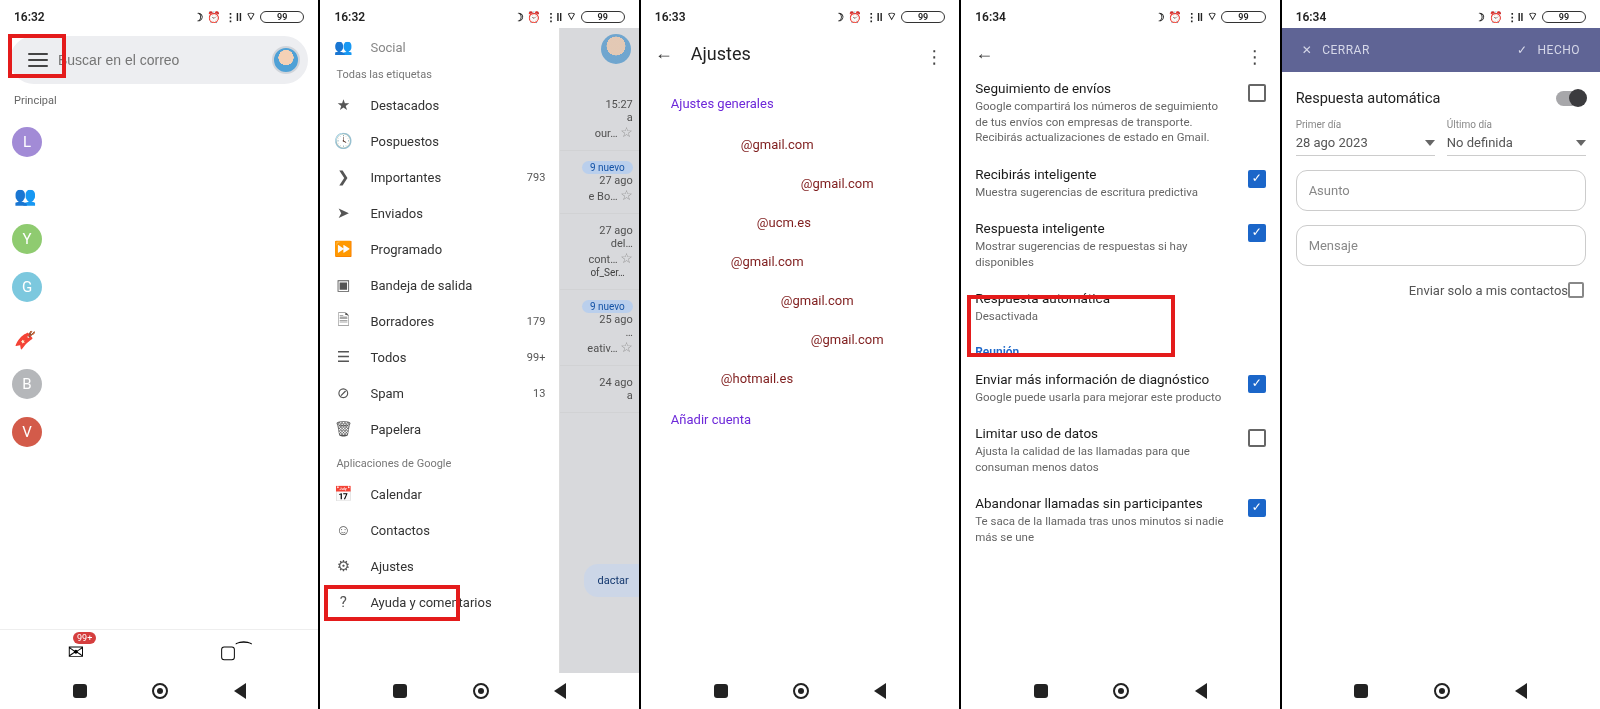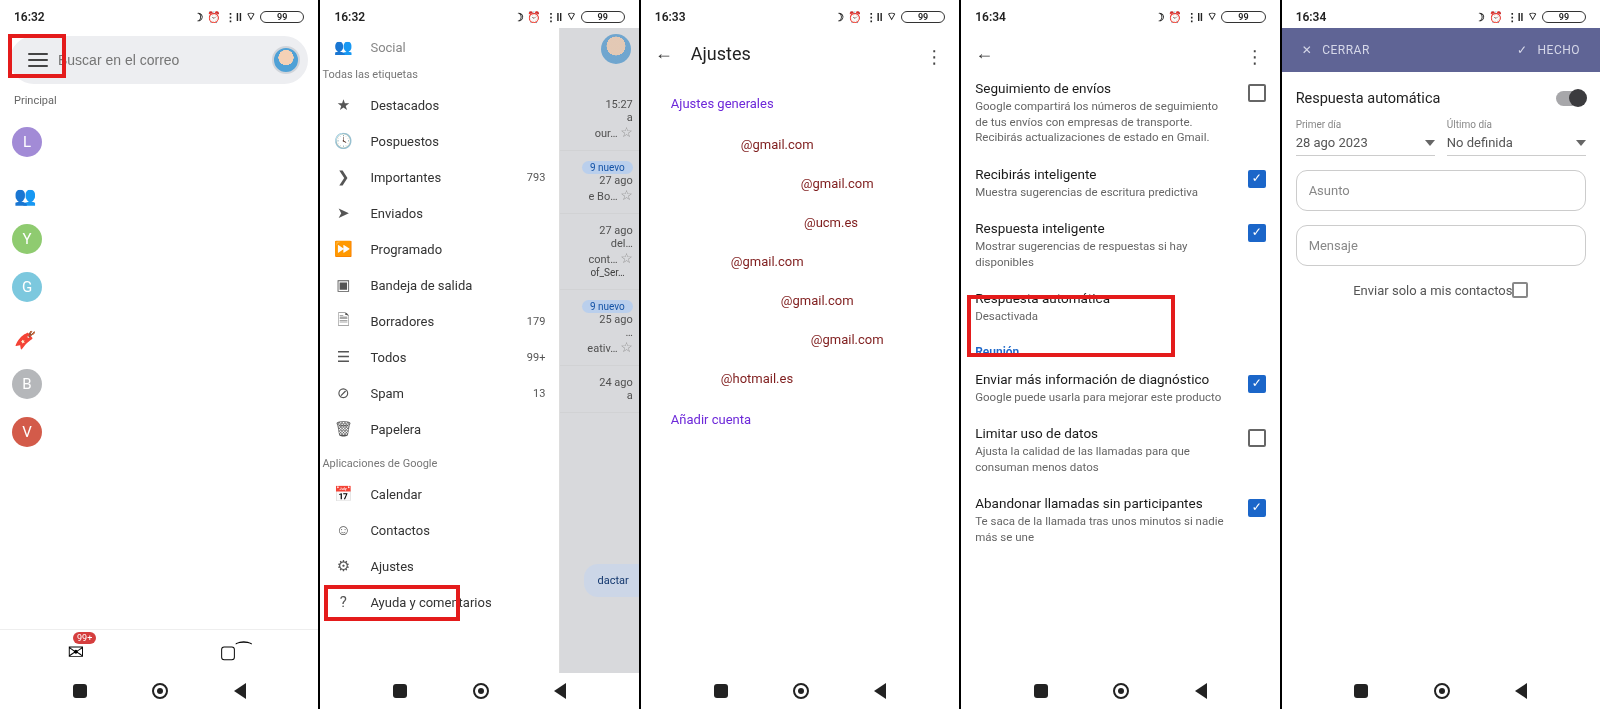--- a/index.html
+++ b/index.html
@@ -33,21 +33,21 @@
   .s1-body { flex:1; position:relative; }
   .avatar { width:30px; height:30px; border-radius:50%; display:flex; align-items:center; justify-content:center; color:#fff; font-size:15px; margin-left:12px; margin-top:18px; }
   .s1-bottombar { display:flex; justify-content:space-around; align-items:center; height:44px; border-top:1px solid #eee; }
   .mailicon { position:relative; }
   .mailglyph { font-size:20px; }
   .badge99 { position:absolute; top:-8px; right:-12px; background:#d53e3e; color:#fff; font-size:9px; border-radius:8px; padding:1px 4px; }
 
   
   .s2-wrap { position:relative; flex:1; display:flex; }
   .s2-drawer { width:240px; background:#fff; border-right:1px solid #ddd; overflow:hidden; display:flex; flex-direction:column; padding-top:8px; }
-  .s2-drawer .section-label { font-size:11px; color:#777; padding:10px 2px 6px; }
+  .s2-drawer .section-label { font-size:11px; color:#777; padding:10px 16px 6px; }
   .drawer-item { display:flex; align-items:center; padding:9px 14px; font-size:13px; color:#333; gap:18px; position:relative; }
   .drawer-item .cnt { margin-left:auto; font-size:11px; color:#555; }
   .drawer-icon { width:18px; height:18px; display:flex; align-items:center; justify-content:center; color:#555; font-size:15px; }
   .s2-behind { flex:1; background:#e6e7ea; position:relative; filter:brightness(0.94); }
   .s2-behind .row { padding:10px 6px 10px 8px; border-bottom:1px solid rgba(0,0,0,0.03); font-size:11px; color:#555; text-align:right;}
   .chip { display:inline-block; background:#c6dcfb; color:#1558b0; font-size:10px; border-radius:10px; padding:1px 8px; }
   .chip2 { background:#e6e7ea; color:#444; }
   .star { color:#999; font-size:14px; }
 
   
@@ -76,21 +76,21 @@
   .s5-row1 { display:flex; align-items:center; justify-content:space-between; padding:6px 0 12px; }
   .s5-row1 .title { font-size:14.5px; color:#222; }
   .switch { width:30px; height:15px; background:#a7a7aa; border-radius:8px; position:relative; }
   .switch::after { content:""; position:absolute; right:-1px; top:-2px; width:18px; height:18px; background:#3b3b3e; border-radius:50%; }
   .s5-dates { display:flex; gap:12px; }
   .s5-date { flex:1; }
   .s5-date .lbl { font-size:10px; color:#888; }
   .s5-date .val { display:flex; justify-content:space-between; align-items:center; border-bottom:1px solid #ccc; padding:5px 0; font-size:13px; color:#555; }
   .caretdown { width:0; height:0; border-left:5px solid transparent; border-right:5px solid transparent; border-top:6px solid #666; }
   .s5-field { border:1px solid #ccc; border-radius:11px; padding:12px; font-size:13px; color:#888; margin-top:14px; }
-  .s5-check { display:flex; justify-content:center; align-items:center; padding:16px 2px; font-size:13px; color:#555; }
+  .s5-check { display:flex; justify-content:flex-end; align-items:center; padding:16px 2px; font-size:13px; color:#555; }
   .chkbox-sm { width:16px; height:16px; border:2px solid #888; border-radius:2px; }
 
   .peopleicon { color:#3874d8; font-size:18px; }
   .tagicon { color:#4eb277; font-size:18px; transform: rotate(90deg); display:inline-block;}
   .floatbtn { position:absolute; right:-4px; bottom:76px; background:#d9e4f6; color:#143a74; font-size:11px; padding:10px 14px; border-radius:14px 0 0 14px; }
 
   .dim-avatar{ width:30px;height:30px;border-radius:50%; background: radial-gradient(circle at 50% 40%, #f4d1b6 0 40%, #5ba3d8 41% 100%); position:absolute; right:8px; top:6px; opacity:.8;}
 </style>
 </head>
 <body>
@@ -279,21 +279,21 @@
     </div>
     <div class="s3-header" style="position:relative;">
       <span class="backarrow">←</span>
       <span class="s3-title">Ajustes</span>
       <span class="kebab">⋮</span>
     </div>
     <div class="s3-body">
       <div class="s3-item">Ajustes generales</div>
       <div class="s3-account" style="padding-left:100px;">@gmail.com</div>
       <div class="s3-account" style="padding-left:160px;">@gmail.com</div>
-      <div class="s3-account" style="padding-left:80px;text-align:center;">@ucm.es</div>
+      <div class="s3-account" style="padding-left:116px;">@ucm.es</div>
       <div class="s3-account" style="padding-left:90px;">@gmail.com</div>
       <div class="s3-account" style="padding-left:140px;">@gmail.com</div>
       <div class="s3-account" style="padding-left:170px;">@gmail.com</div>
       <div class="s3-account" style="padding-left:80px;">@hotmail.es</div>
       <div class="s3-item">Añadir cuenta</div>
     </div>
     <div class="navbar">
       <div class="sq"></div>
       <div class="circ"></div>
       <div class="tri"></div>

